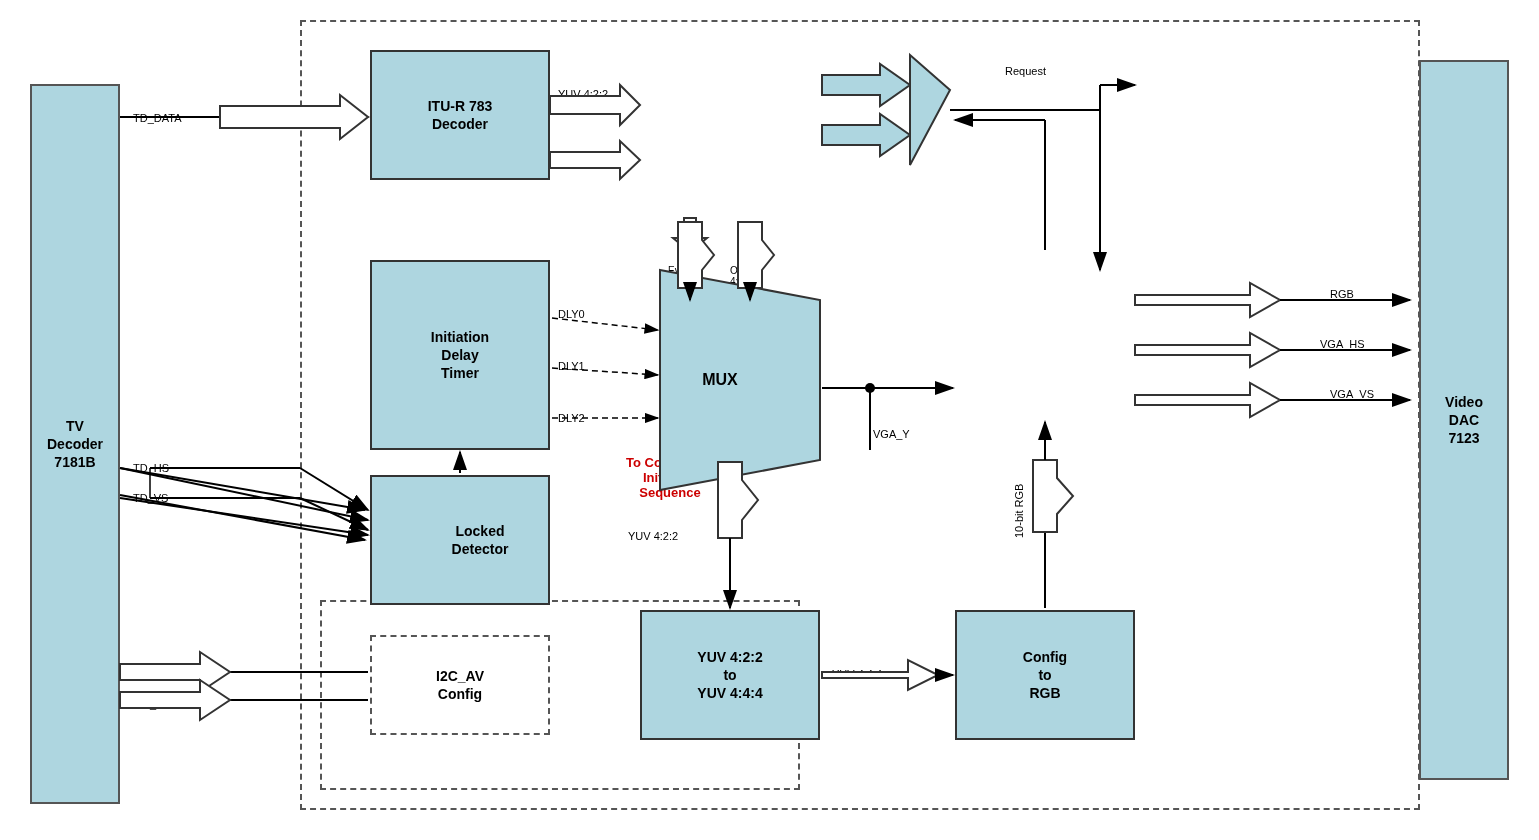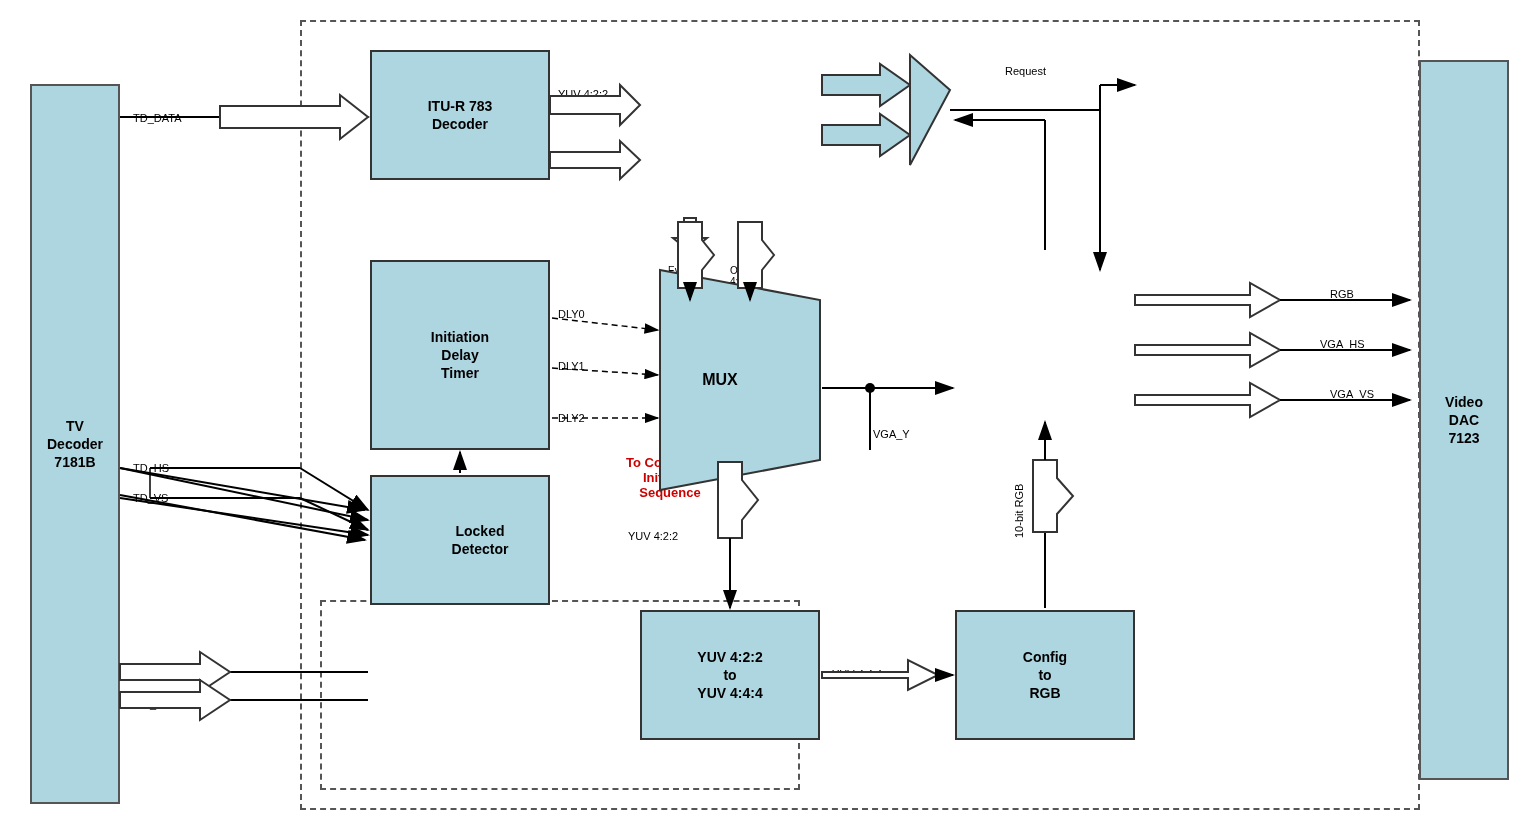--- a/index.html
+++ b/index.html
@@ -173,20 +173,24 @@
 to
 YUV 4:4:4</span>
   </div>
 
   <div id="ycbcr-rgb" class="block">
     <span style="white-space:pre-line;">Config
 to
 RGB</span>
   </div>
 
+  <div id="i2c-config" class="block">
+    <span style="white-space:pre-line;">I2C_AV
+Config</span>
+  </div>
 
   <div class="label-red" style="left:600px; top:455px; width:140px;">
     To Control the<br>Initiation<br>Sequence
   </div>
 
   <div class="signal-label" style="left:133px; top:112px;">TD_DATA</div>
   <div class="signal-label" style="left:133px; top:462px;">TD_HS</div>
   <div class="signal-label" style="left:133px; top:492px;">TD_VS</div>
   <div class="signal-label" style="left:133px; top:668px;">I2C_SCLK</div>
   <div class="signal-label" style="left:133px; top:698px;">I2C_SDAT</div>

